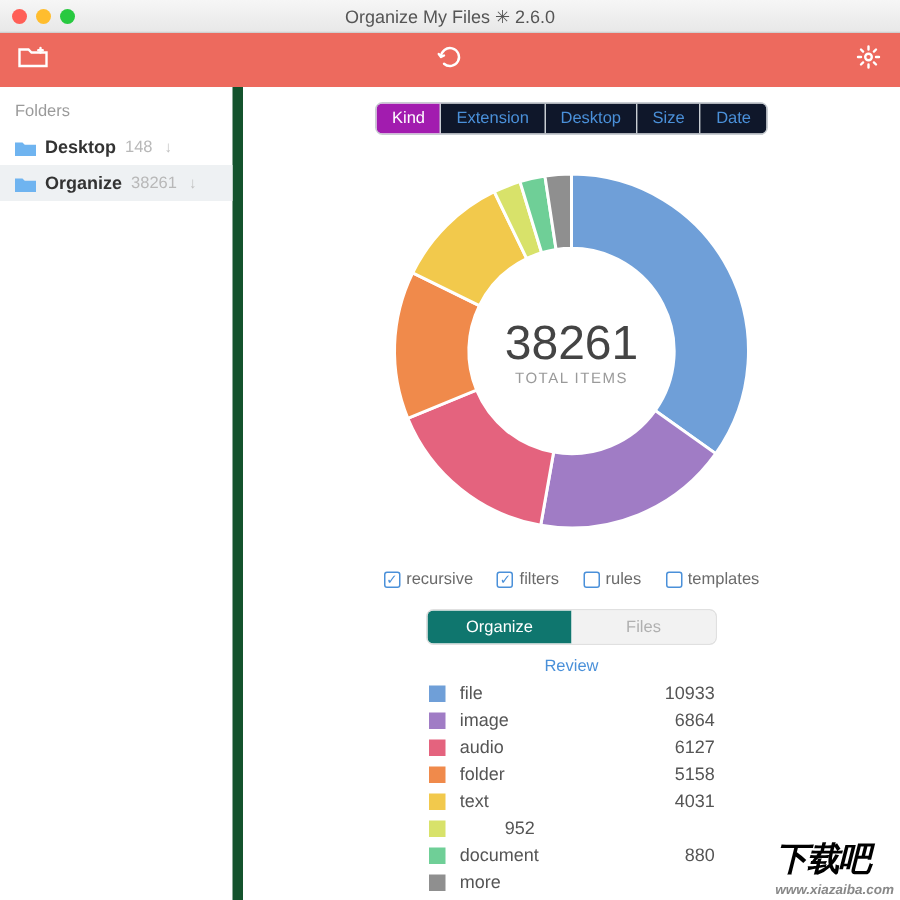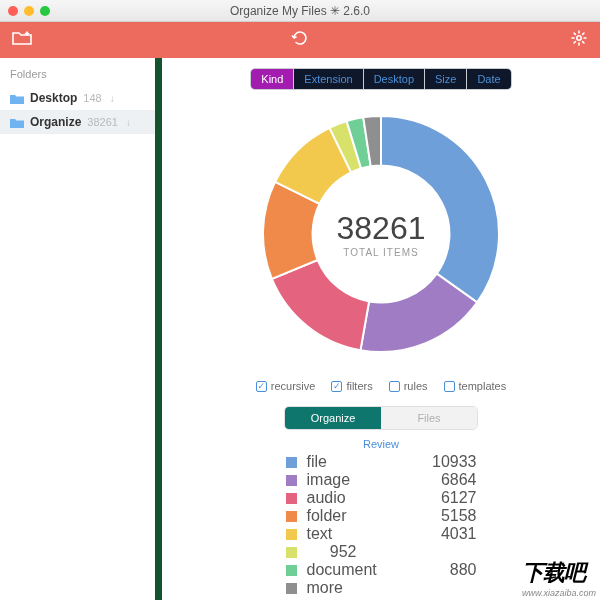--- a/index.html
+++ b/index.html
@@ -32,27 +32,27 @@
   .donut-center .sub { font-size:10px; color:#9a9a9a; letter-spacing:1px; }
   .checks { display:flex; gap:16px; margin-top:16px; font-size:11px; color:#6b6b6b; align-items:center;}
   .chk { display:flex; align-items:center; gap:4px; }
   .chk .box { width:11px; height:11px; border:1.5px solid #4a90d9; border-radius:2px; display:flex; align-items:center; justify-content:center; }
   .chk .box.checked::after{content:"✓"; font-size:9px; color:#4a90d9; line-height:1;}
   .btnrow { display:flex; margin-top:14px; border-radius:5px; overflow:hidden; border:1px solid #e0e0e0;}
   .btn { width:96px; height:22px; font-size:11px; display:flex; align-items:center; justify-content:center; cursor:pointer;}
   .btn.primary{ background:#0f766e; color:#fff; }
   .btn.secondary{ background:#f2f2f2; color:#b0b0b0; }
   .review { margin-top:8px; font-size:11px; color:#4a90d9; cursor:pointer;}
-  .legend { margin-top:3px; font-size:16px; color:#555; }
+  .legend { margin-top:3px; font-size:12px; color:#555; }
   .lg-row { display:flex; align-items:center; height:18px; }
   .sw { width:11px; height:11px; margin-right:10px; }
   .lg-label { width:120px; }
   .lg-val { width:50px; text-align:right; }
   .watermark { position:absolute; right:4px; bottom:2px; font-size:22px; font-weight:900; color:#000; font-style:italic; letter-spacing:-1px; text-shadow:1px 0 #fff,-1px 0 #fff,0 1px #fff,0 -1px #fff; }
-  .watermark .sm{font-size:9px; display:block; color:#888; letter-spacing:0; font-weight:normal; text-shadow:none; text-align:right;}
+  .watermark .sm{font-size:9px; display:block; color:#888; letter-spacing:0; font-weight:bold; text-shadow:none; text-align:right;}
 </style>
 </head>
 <body>
 
 <div class="titlebar">
   <div class="traffic">
     <div class="dot red"></div>
     <div class="dot yellow"></div>
     <div class="dot green"></div>
   </div>

